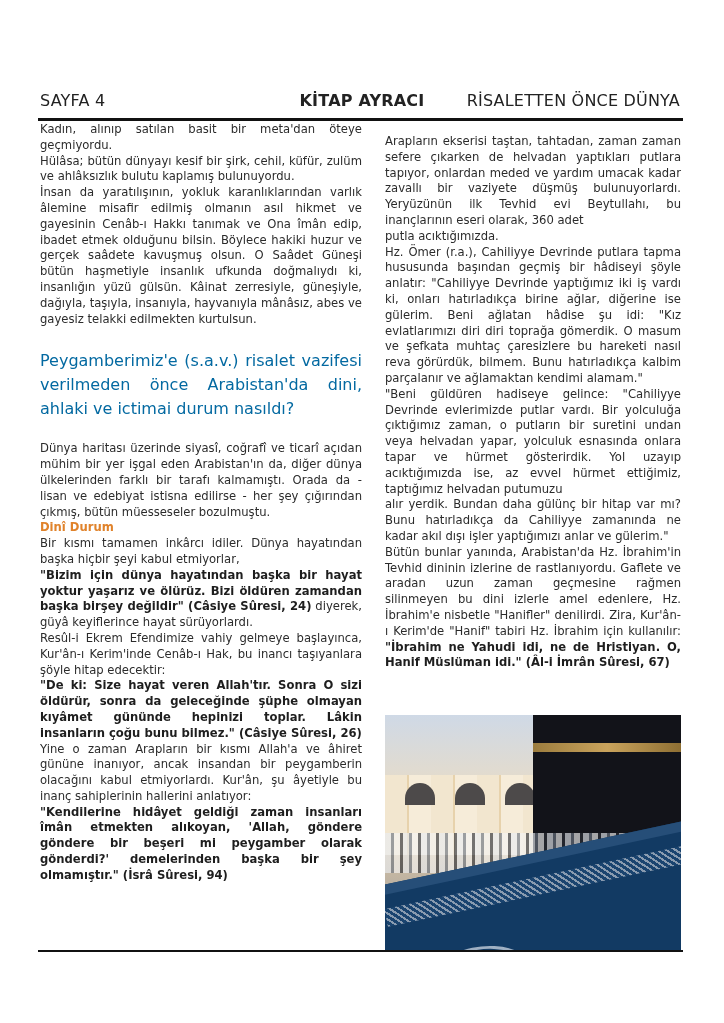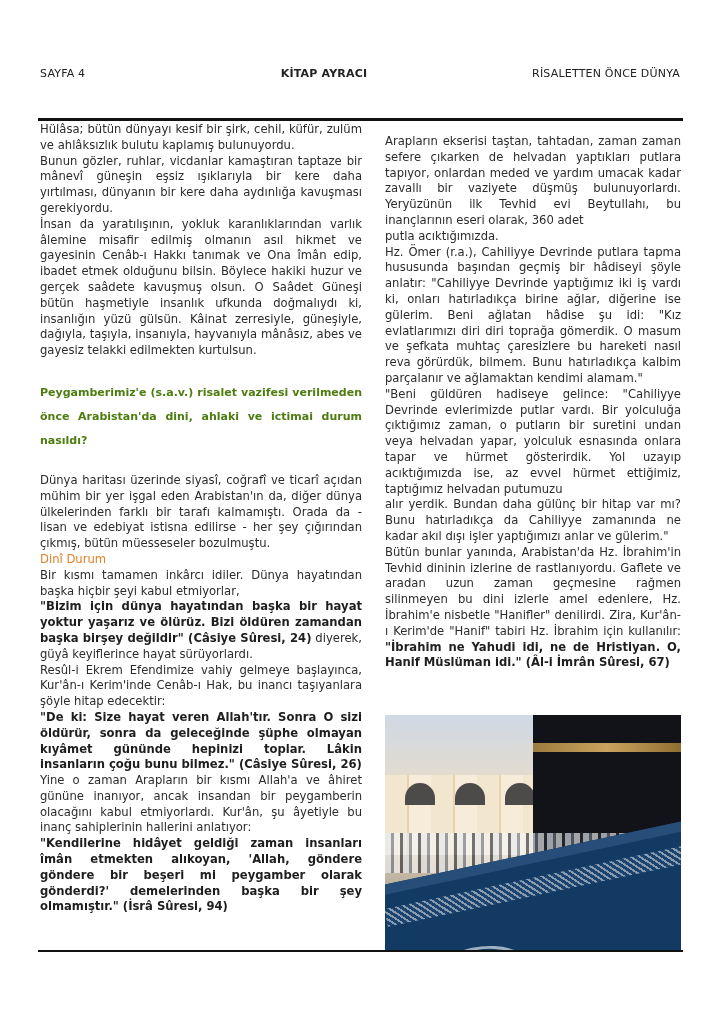--- a/index.html
+++ b/index.html
@@ -1,30 +1,30 @@
 <!DOCTYPE html>
 <html><head>
 <meta charset="utf-8">
 <style>
   html, body { margin: 0; padding: 0; background: #ffffff; }
   body { width: 724px; height: 1023px; position: relative; overflow: hidden;
          font-family: "DejaVu Sans", sans-serif; color: #2b2b2b; }
-  .hdr { position: absolute; top: 67px; font-size: 11px; letter-spacing: 0.2px; color: #222; }
+  .hdr { position: absolute; top: 91px; font-size: 16px; letter-spacing: 0.2px; color: #222; }
   .hdr.left { left: 40px; }
-  .hdr.center { left: 0; width: 648px; text-align: center; font-weight: bold; }
+  .hdr.center { left: 0; width: 724px; text-align: center; font-weight: bold; }
   .hdr.right { right: 44px; }
   .rule-top { position: absolute; left: 38px; top: 118px; width: 645px; height: 3px; background: #111; }
   .rule-bot { position: absolute; left: 38px; top: 950px; width: 645px; height: 2px; background: #111; }
   .col { position: absolute; font-size: 11.6px; line-height: 15.8px; text-align: justify; }
   .col.left { left: 40px; top: 122px; width: 322px; }
   .col.right { left: 385px; top: 122px; width: 296px; }
   .col p { margin: 0; }
-  .heading { color: #4d7c0f; font-weight: bold; font-size: 11px; line-height: 24px;
+  .heading { color: #0369a1; font-weight: normal; font-size: 16px; line-height: 24px;
              margin: 22px 0 20px 0 !important; text-align: justify; }
-  .subhead { color: #e0822a; font-weight: normal; }
+  .subhead { color: #e0822a; font-weight: bold; }
   b { font-weight: bold; color: #1e1e1e; }
   .photo { position: absolute; left: 385px; top: 715px; width: 296px; height: 235px; overflow: hidden;
            background: linear-gradient(180deg, #cfd9e6 0%, #e9dcc6 35%, #d9c4a0 55%, #bfb3a2 70%); }
   .photo .kaaba { position: absolute; left: 148px; top: 0; width: 148px; height: 150px; background: #121319; }
   .photo .kaaba .band { position: absolute; left: 0; top: 28px; width: 100%; height: 9px;
            background: linear-gradient(90deg, #9b7c3e, #c9a35c, #8e6f33); }
   .photo .arches { position: absolute; left: 0; top: 60px; width: 148px; height: 80px;
            background: repeating-linear-gradient(90deg, #f2e6cf 0 22px, #e7d2ac 22px 24px, #f6ecd9 24px 46px); }
   .photo .arch { position: absolute; top: 68px; width: 30px; height: 22px; border-radius: 15px 15px 0 0; background: #4d4a4a; }
   .photo .crowd { position: absolute; left: 0; top: 118px; width: 296px; height: 40px;
@@ -40,22 +40,22 @@
 </head>
 <body>
 
 <div class="hdr left">SAYFA 4</div>
 <div class="hdr center">KİTAP AYRACI</div>
 <div class="hdr right">RİSALETTEN ÖNCE DÜNYA</div>
 
 <div class="rule-top"></div>
 
 <div class="col left">
+  <p>Kadın, alınıp satılan basit bir meta'dan öteye geçmiyordu.</p>
   <p>Hülâsa; bütün dünyayı kesif bir şirk, cehil, küfür, zulüm ve ahlâksızlık bulutu kaplamış bulunuyordu.</p>
-  <p>Bunun gözler, ruhlar, vicdanlar kamaştıran taptaze bir mânevî güneşin eşsiz ışıklarıyla bir kere daha yırtılması, dünyanın bir kere daha aydınlığa kavuşması gerekiyordu.</p>
   <p>İnsan da yaratılışının, yokluk karanlıklarından varlık âlemine misafir edilmiş olmanın asıl hikmet ve gayesinin Cenâb-ı Hakkı tanımak ve Ona îmân edip, ibadet etmek olduğunu bilsin. Böylece hakiki huzur ve gerçek saâdete kavuşmuş olsun. O Saâdet Güneşi bütün haşmetiyle insanlık ufkunda doğmalıydı ki, insanlığın yüzü gülsün. Kâinat zerresiyle, güneşiyle, dağıyla, taşıyla, insanıyla, hayvanıyla mânâsız, abes ve gayesiz telakki edilmekten kurtulsun.</p>
   <p class="heading">Peygamberimiz'e (s.a.v.) risalet vazifesi verilmeden önce Arabistan'da dini, ahlaki ve ictimai durum nasıldı?</p>
   <p>Dünya haritası üzerinde siyasî, coğrafî ve ticarî açıdan mühim bir yer işgal eden Arabistan'ın da, diğer dünya ülkelerinden farklı bir tarafı kalmamıştı. Orada da - lisan ve edebiyat istisna edilirse - her şey çığırından çıkmış, bütün müesseseler bozulmuştu.</p>
   <p class="subhead">Dinî Durum</p>
   <p>Bir kısmı tamamen inkârcı idiler. Dünya hayatından başka hiçbir şeyi kabul etmiyorlar,</p>
   <p><b>"Bizim için dünya hayatından başka bir hayat yoktur yaşarız ve ölürüz. Bizi öldüren zamandan başka birşey değildir" (Câsiye Sûresi, 24)</b><span> diyerek, güyâ keyiflerince hayat sürüyorlardı.</span></p>
   <p>Resûl-i Ekrem Efendimize vahiy gelmeye başlayınca, Kur'ân-ı Kerim'inde Cenâb-ı Hak, bu inancı taşıyanlara şöyle hitap edecektir:</p>
   <p><b>"De ki: Size hayat veren Allah'tır. Sonra O sizi öldürür, sonra da geleceğinde şüphe olmayan kıyâmet gününde hepinizi toplar. Lâkin insanların çoğu bunu bilmez." (Câsiye Sûresi, 26)</b></p>
   <p>Yine o zaman Arapların bir kısmı Allah'a ve âhiret gününe inanıyor, ancak insandan bir peygamberin olacağını kabul etmiyorlardı. Kur'ân, şu âyetiyle bu inanç sahiplerinin hallerini anlatıyor:</p>
   <p><b>"Kendilerine hidâyet geldiği zaman insanları îmân etmekten alıkoyan, 'Allah, göndere göndere bir beşeri mi peygamber olarak gönderdi?' demelerinden başka bir şey olmamıştır." (İsrâ Sûresi, 94)</b></p>

